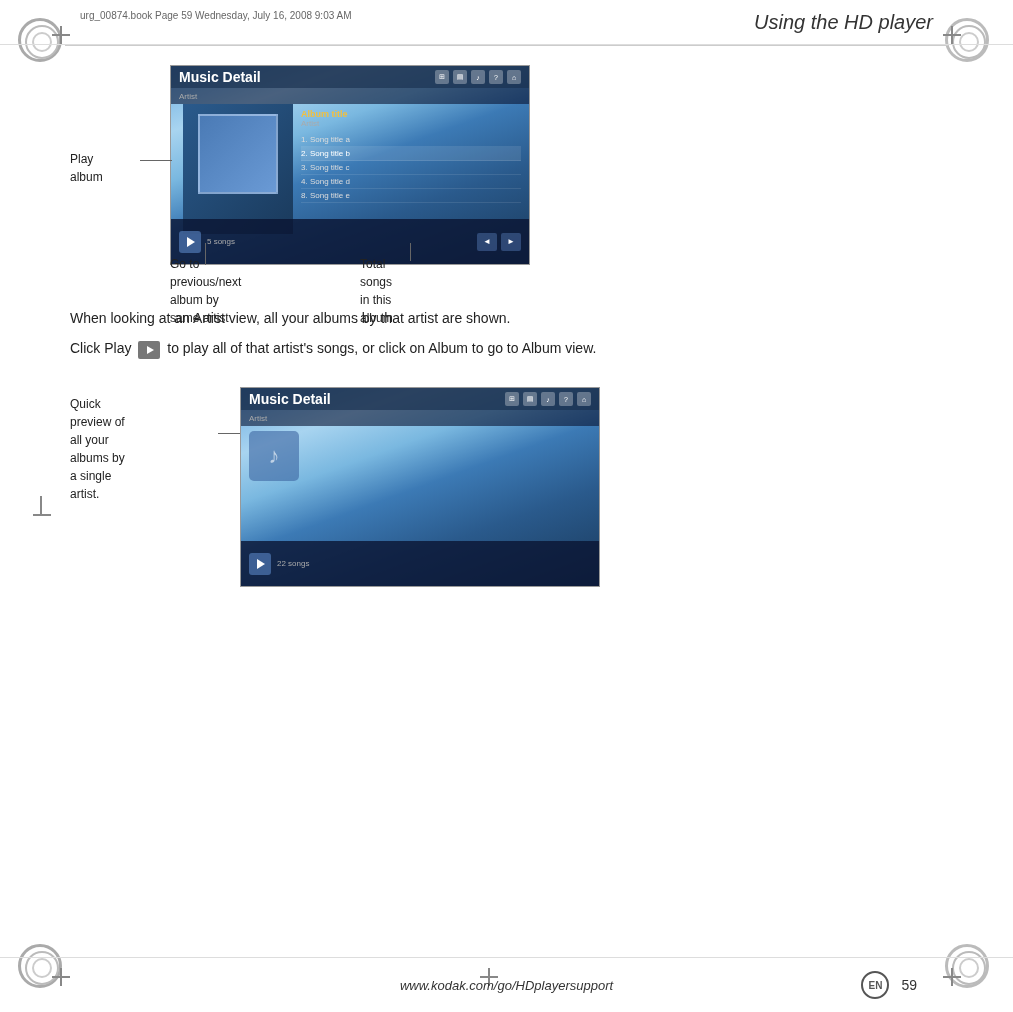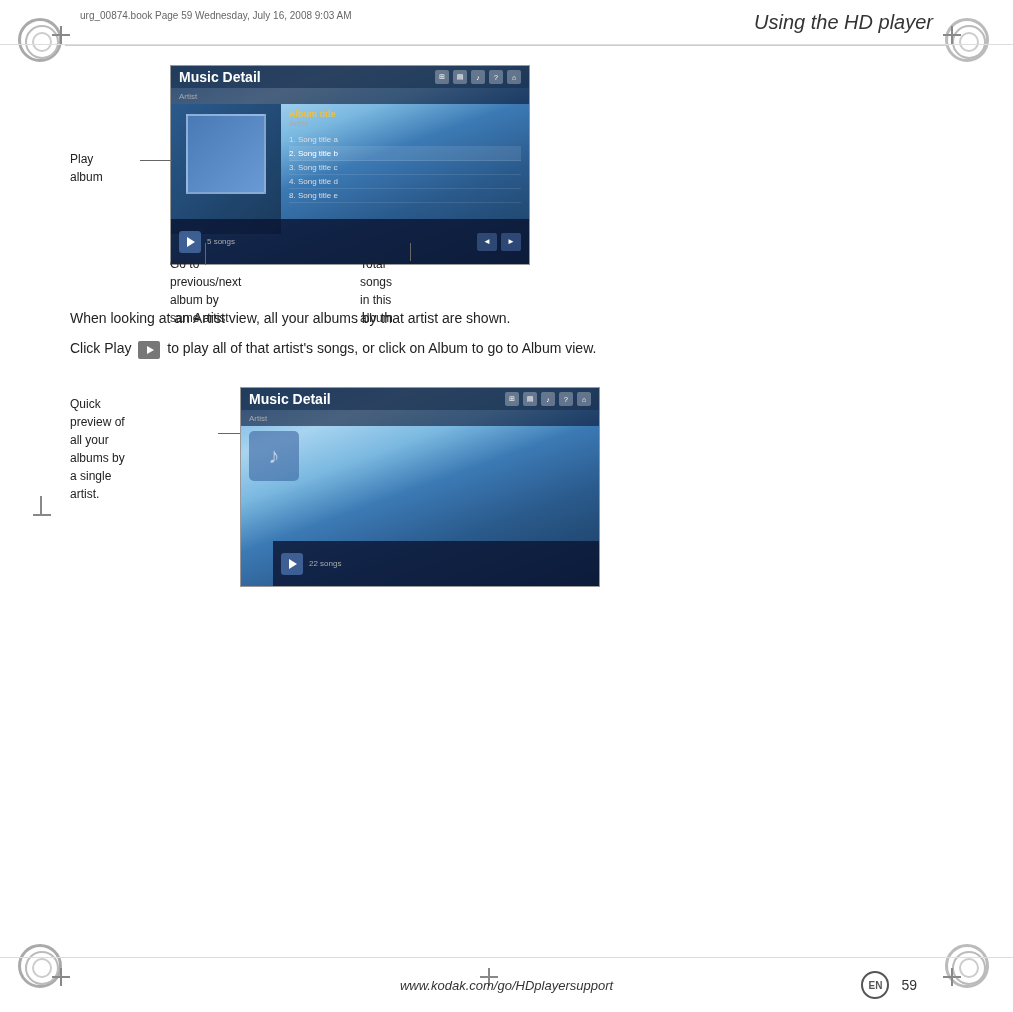--- a/index.html
+++ b/index.html
@@ -156,20 +156,21 @@
     }
 
     
     .ss-album-detail {
       position: absolute;
       top: 38px;
       left: 0;
       right: 0;
       bottom: 0;
       display: flex;
+      padding-left: 12px;
     }
     .ss-album-art {
       width: 110px;
       height: 130px;
       background: linear-gradient(135deg, #2a5a8c, #1a3a5c);
       position: relative;
       flex-shrink: 0;
     }
     .ss-album-art-inner {
       width: 80px;
@@ -544,21 +545,21 @@
         <span>Artist</span>
       </div>
       
       <div class="ss-artist-view">
         <div class="ss-artist-header">
           <div style="flex-shrink:0;">
             <div class="ss-artist-icon">♪</div>
           </div>
         </div>
 
-        <div class="ss-bottom-bar" style="top:auto;bottom:0;margin-left:32px;">
+        <div class="ss-bottom-bar" style="top:auto;bottom:0;">
           <div class="ss-play-btn">
             <div class="ss-play-icon"></div>
           </div>
           <span class="ss-songs-count">22 songs</span>
         </div>
       </div>
     </div>
   </div>
 
   <div style="position:absolute;top:350px;left:0px;width:155px;">

